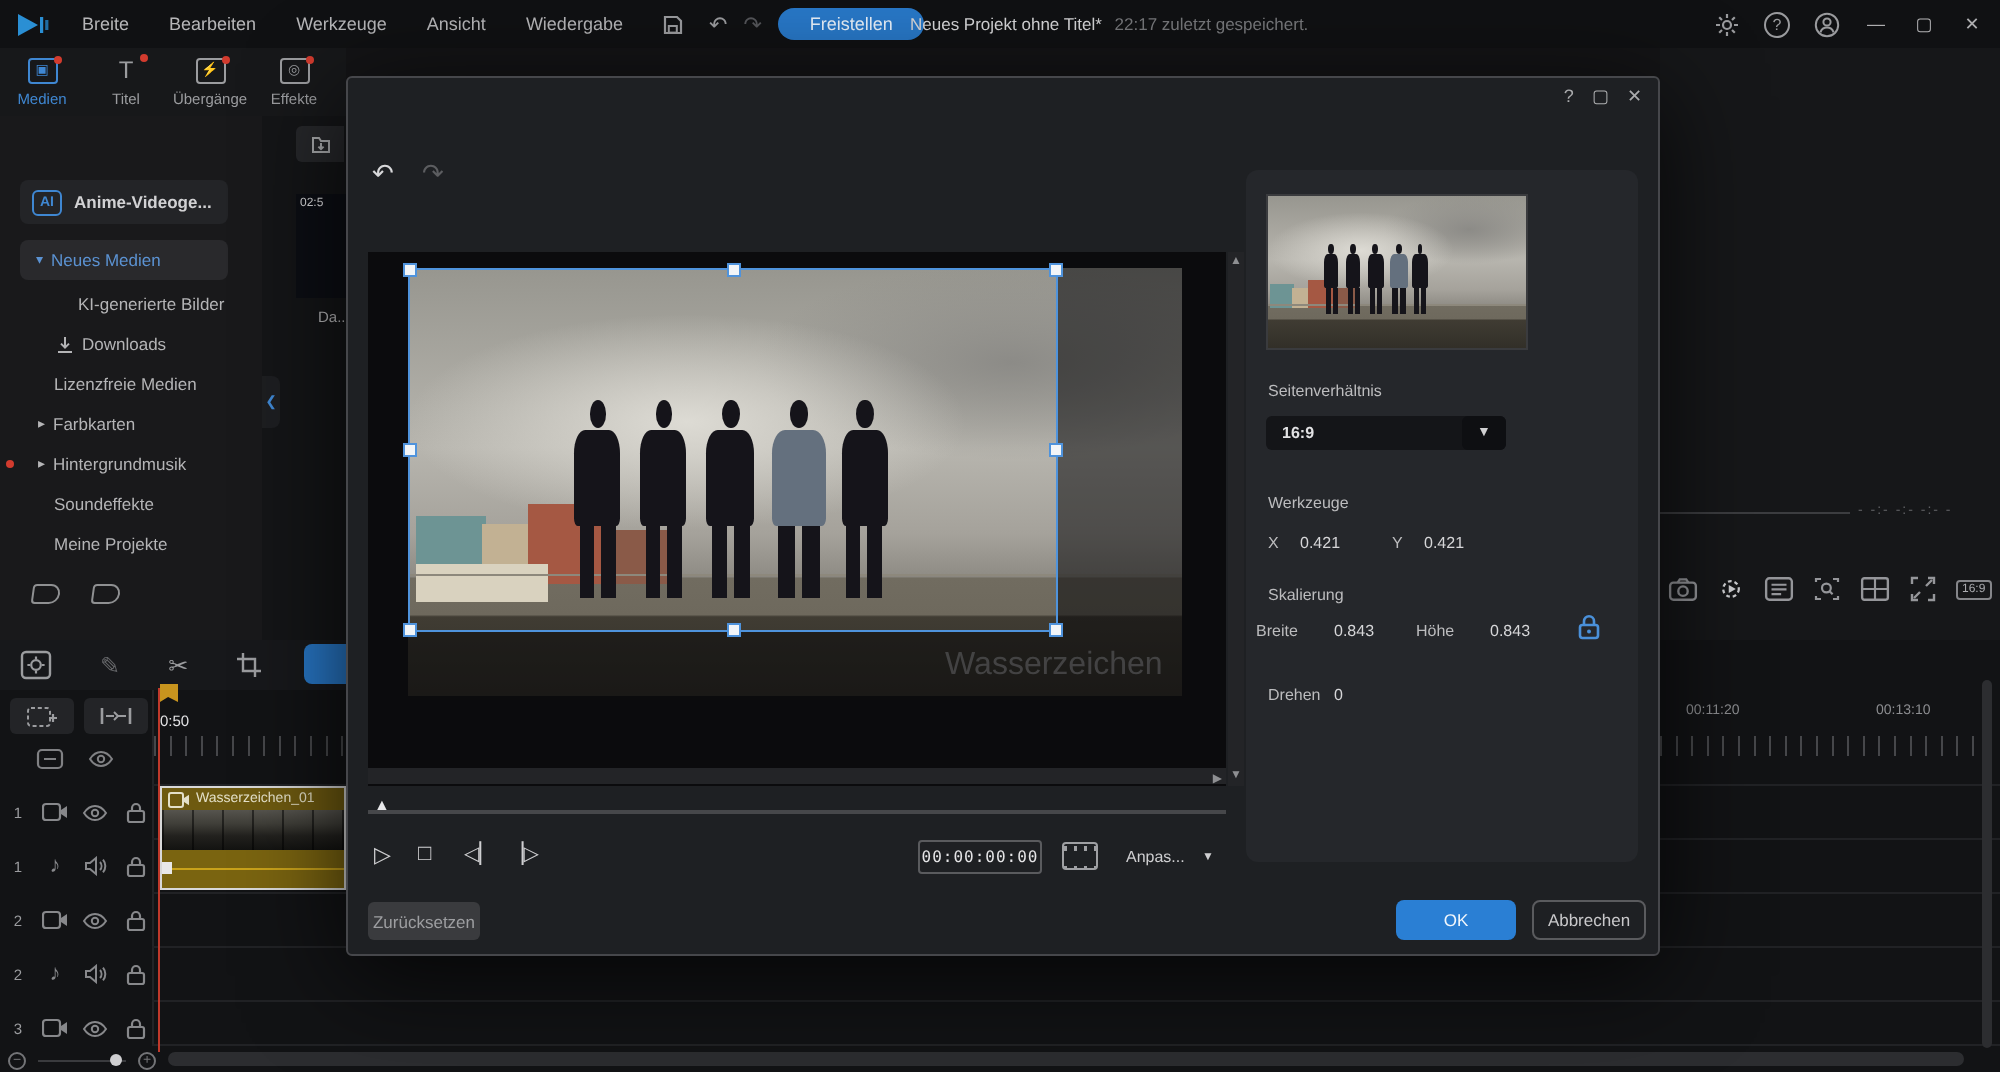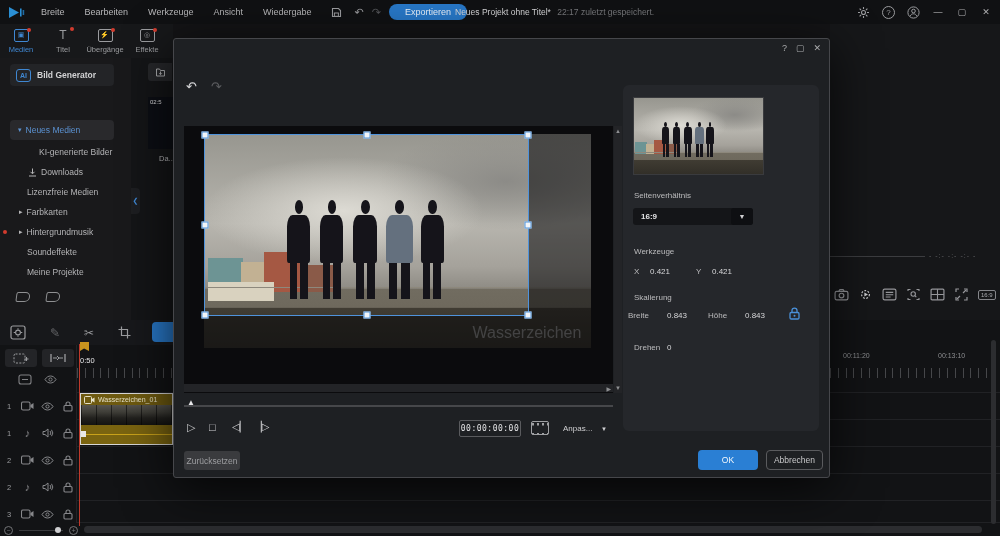--- a/index.html
+++ b/index.html
@@ -149,21 +149,21 @@
     <span class="menu-item">Bearbeiten</span>
     <span class="menu-item">Werkzeuge</span>
     <span class="menu-item">Ansicht</span>
     <span class="menu-item">Wiedergabe</span>
     <svg width="11" height="11" viewBox="0 0 11 11" style="margin-left:10px">
         <path d="M1.5 1.5h6l2 2v6h-8z" fill="none" stroke="#9b9c9f" stroke-width="1.1"></path>
         <rect x="3.4" y="6" width="4" height="3.3" fill="none" stroke="#9b9c9f" stroke-width="1"></rect>
       </svg>
     <span style="margin-left:12px;color:#9b9c9f;font-size:11px">↶</span>
     <span style="margin-left:8px;color:#55565a;font-size:11px">↷</span>
-    <div id="export-btn">Exportieren</div>
+    <div id="export-btn">Freistellen</div>
     <div id="proj-status">
       <span class="t1">Neues Projekt ohne Titel*</span>
       <span class="t2">22:17 zuletzt gespeichert.</span>
     </div>
     <div style="position:absolute;right:0;top:0;height:24px;display:flex;align-items:center;gap:12px;padding-right:8px">
       <svg width="13" height="13" viewBox="0 0 13 13">
           <circle cx="6.5" cy="6.5" r="2" fill="none" stroke="#9a9b9e" stroke-width="1.1"></circle>
           <path d="M6.5 1v2M6.5 10v2M1 6.5h2M10 6.5h2M2.6 2.6l1.4 1.4M9 9l1.4 1.4M10.4 2.6L9 4M4 9l-1.4 1.4" stroke="#9a9b9e" stroke-width="1.1"></path>
         </svg>
       <div class="topicon">?</div>
@@ -191,23 +191,23 @@
       <div class="ticon">⚡<span class="reddot"></span></div>
       <div class="tlabel">Übergänge</div>
     </div>
     <div class="tab">
       <div class="ticon">◎<span class="reddot"></span></div>
       <div class="tlabel">Effekte</div>
     </div>
   </div>
 
   <div id="sidebar" class="abs">
-    <div class="ai-btn" style="top:6px">
+    <div class="ai-btn" style="top:32px">
       <span class="ai-badge">AI</span>
-      <span class="lbl">Bild Generator</span>
+      <span class="lbl">Anime-Videoge...</span>
     </div>
     <div class="nav-item sel" style="top:62px">
       <span class="nav-arrow">▾</span>
       <span>Neues Medien</span>
     </div>
     <div class="nav-item" style="top:86px;padding-left:29px">
       <span>KI-generierte Bilder</span>
     </div>
     <div class="nav-item" style="top:106px;padding-left:18px">
       <svg width="9" height="9" viewBox="0 0 9 9" style="margin-right:4px">

